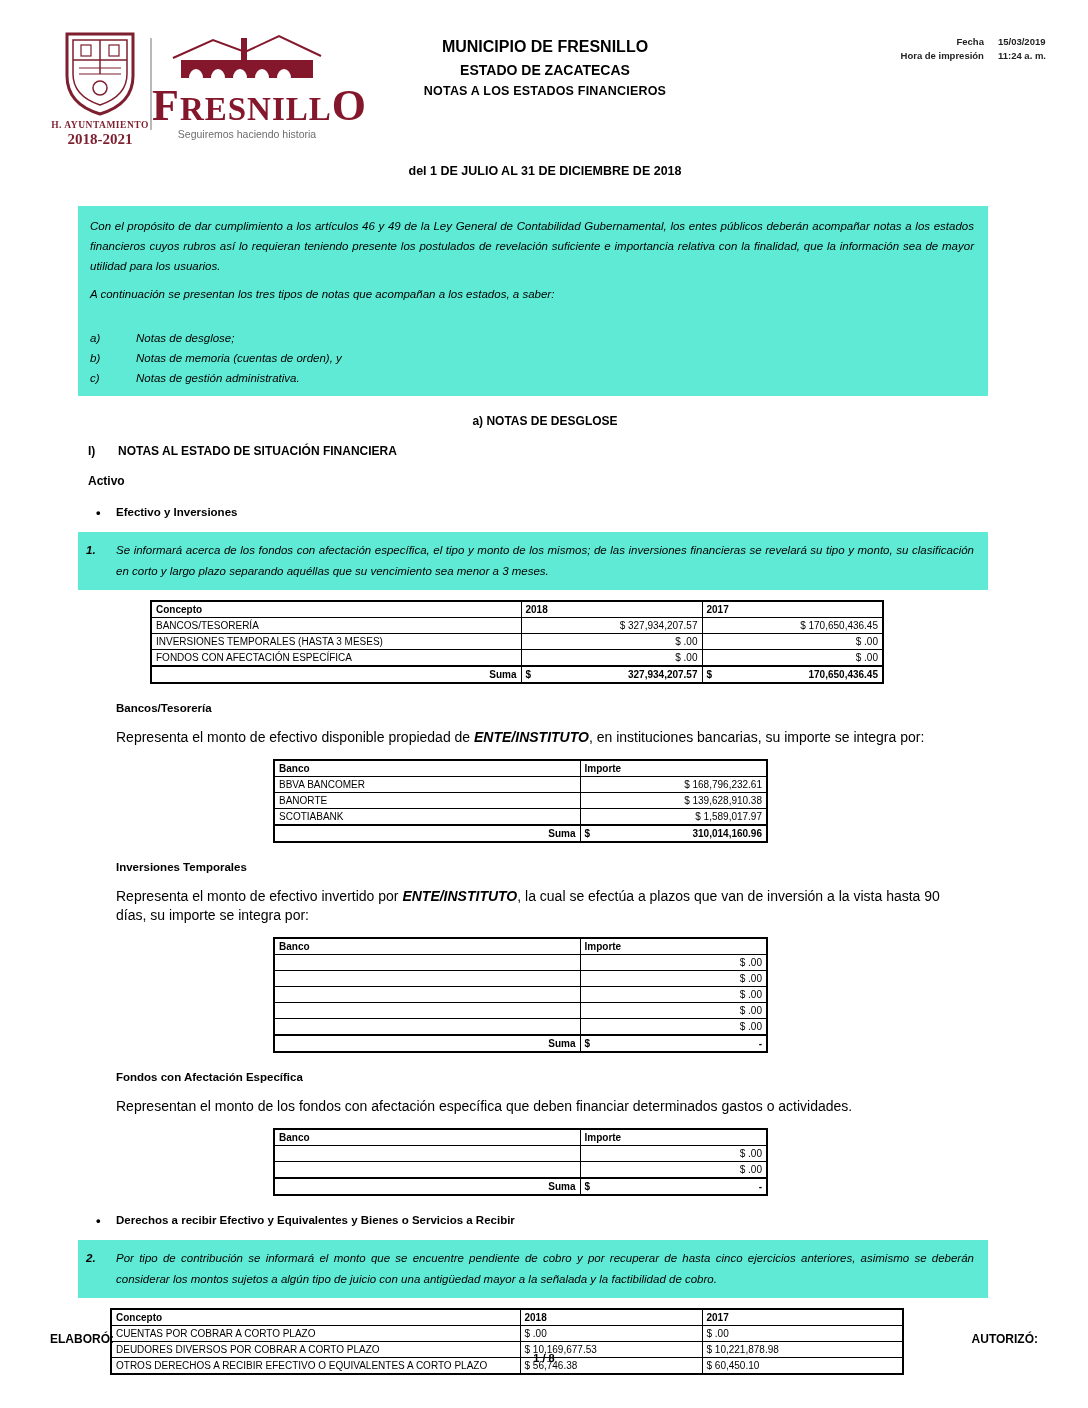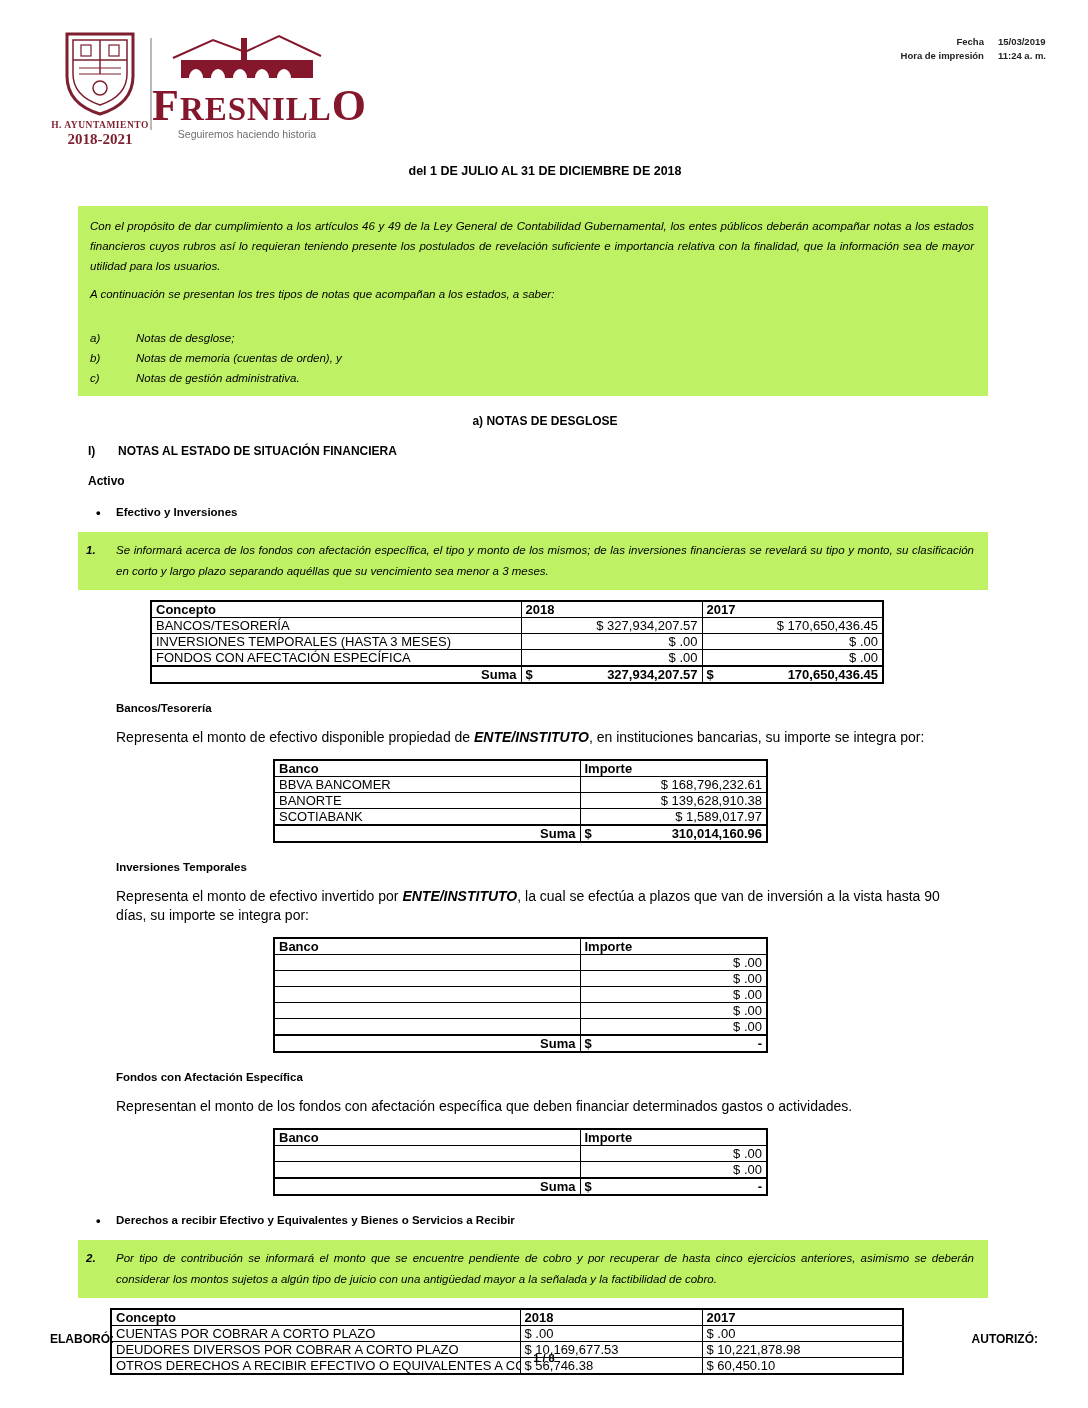--- a/index.html
+++ b/index.html
@@ -34,21 +34,21 @@
   .fresnillo .word .big { font-size:44px; }
   .fresnillo .word .mid { font-size:33px; }
   .fresnillo .tagline { font-size:10.5px; color:#6d6d6d; margin-top:0px; }
   .titles { position:absolute; left:50%; top:8px; transform:translateX(-50%); text-align:center; width:480px; }
   .titles .t1 { font-size:16px; font-weight:bold; }
   .titles .t2 { font-size:14px; font-weight:bold; margin-top:6px; }
   .titles .t3 { font-size:12.5px; font-weight:bold; margin-top:6px; letter-spacing:.2px; }
   .period { text-align:center; font-size:12.5px; font-weight:bold; margin-top:6px; }
 
   
-  .green { background:#bef264; font-style:italic; font-size:11.5px; }
+  .green { background:#5eead4; font-style:italic; font-size:11.5px; }
   .intro-block { margin:28px 52px 0 28px; padding:10px 14px 8px 12px; line-height:20px; text-align:justify; }
   .intro-block .p2 { margin-top:8px; }
   .intro-list { margin-top:24px; }
   .intro-list .row { display:flex; }
   .intro-list .k { width:46px; }
   .note-block { margin:12px 52px 0 28px; padding:8px 14px 8px 8px; display:flex; line-height:21px; text-align:justify; }
   .note-block .num { width:30px; font-weight:bold; flex:none; }
   .note-block .txt { flex:1; }
 
   
@@ -57,21 +57,21 @@
   .sec-head .n { width:30px; }
   .activo { font-size:12px; font-weight:bold; margin:16px 0 0 38px; }
   .bullet-line { display:flex; font-size:11.5px; font-weight:bold; margin:18px 0 0 46px; }
   .bullet-line .b { width:20px; font-size:13px; line-height:14px; }
   .lead { font-size:11.5px; font-weight:bold; margin:14px 0 0 68px; }
   .sub-head { font-size:11.5px; font-weight:bold; margin:18px 0 0 66px; }
   .body-p { font-size:14px; margin:14px 66px 0 66px; line-height:19px; }
   .body-p .ente { font-weight:bold; font-style:italic; }
 
   
-  table { border-collapse:collapse; table-layout:fixed; font-size:13px;padding-left:44px; }
+  table { border-collapse:collapse; table-layout:fixed; font-size:10px;padding-left:44px; }
   td, th { border:1px solid #000; height:16px; padding:0 4px; white-space:nowrap; overflow:hidden; line-height:15px; }
   th { font-weight:bold; text-align:left; }
   table { border:2px solid #000; }
   .t-concepto { margin:10px 0 0 100px; width:732px; }
   .t-derechos { margin:10px 0 0 60px; width:792px; }
   .t-banco  { margin:12px 0 0 223px; width:493px; }
   .c-center { }
   .c-right { text-align:right; }
   .sum-label { text-align:right; font-weight:bold; }
   .sum-cell { font-weight:bold; }
@@ -118,20 +118,25 @@
           <svg width="160" height="50" viewBox="0 0 160 50">
             <path d="M6 26 L46 8 L78 20 L112 4 L154 24" fill="none" stroke="#84172b" stroke-width="2"></path>
             <rect x="74" y="6" width="6" height="24" fill="#84172b"></rect>
             <path d="M14 28 h132 v18 h-132 z M22 46 a7 9 0 0 1 14 0 z M44 46 a7 9 0 0 1 14 0 z M66 46 a7 9 0 0 1 14 0 z M88 46 a7 9 0 0 1 14 0 z M110 46 a7 9 0 0 1 14 0 z" fill="#84172b" fill-rule="evenodd"></path>
           </svg>
         </span>
         <div class="word"><span class="big">F</span><span class="mid">RESNILL</span><span class="big">O</span></div>
         <div class="tagline">Seguiremos haciendo historia</div>
       </div>
     </div>
+    <div class="titles">
+      <div class="t1">MUNICIPIO DE FRESNILLO</div>
+      <div class="t2">ESTADO DE ZACATECAS</div>
+      <div class="t3">NOTAS A LOS ESTADOS FINANCIEROS</div>
+    </div>
   </div>
 
   <div class="period">del 1 DE JULIO AL 31 DE DICIEMBRE DE 2018</div>
 
   <div class="green intro-block">
     <div class="p1">Con el propósito de dar cumplimiento a los artículos 46 y 49 de la Ley General de Contabilidad Gubernamental, los entes públicos deberán acompañar notas a los estados financieros cuyos rubros así lo requieran teniendo presente los postulados de revelación suficiente e importancia relativa con la finalidad, que la información sea de mayor utilidad para los usuarios.</div>
     <div class="p2">A continuación se presentan los tres tipos de notas que acompañan a los estados, a saber:</div>
     <div class="intro-list">
       <div class="row">
         <span class="k">a)</span>

